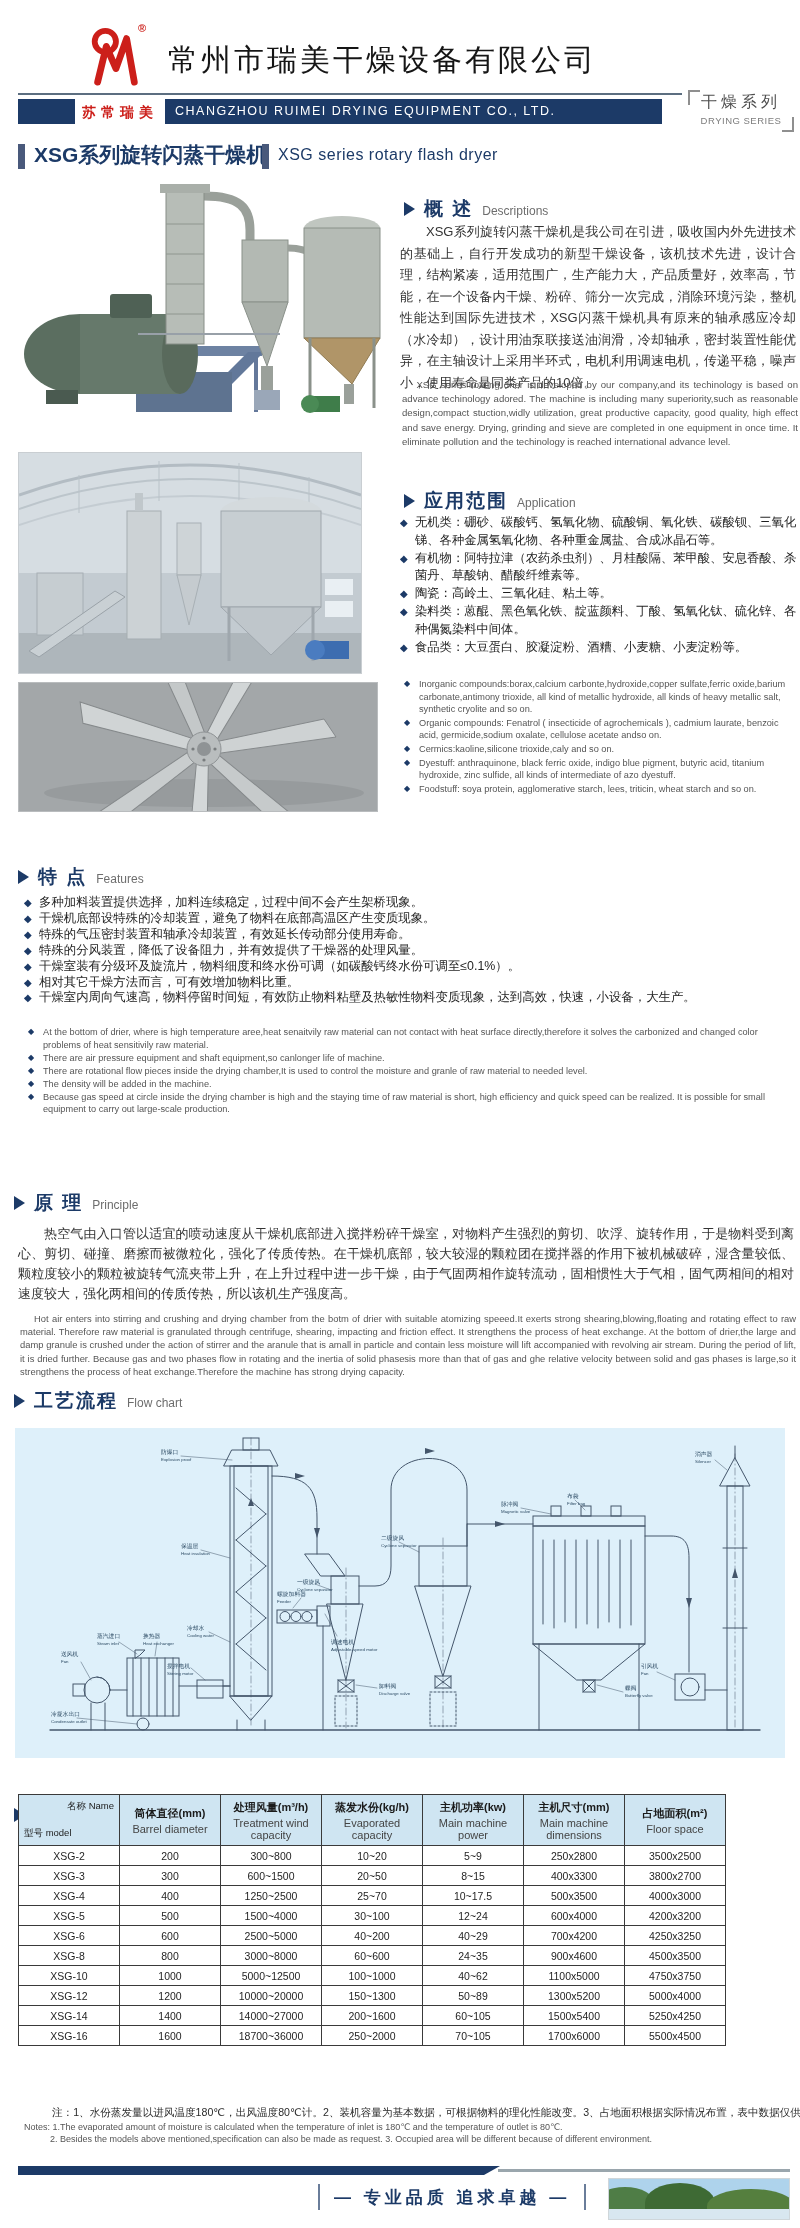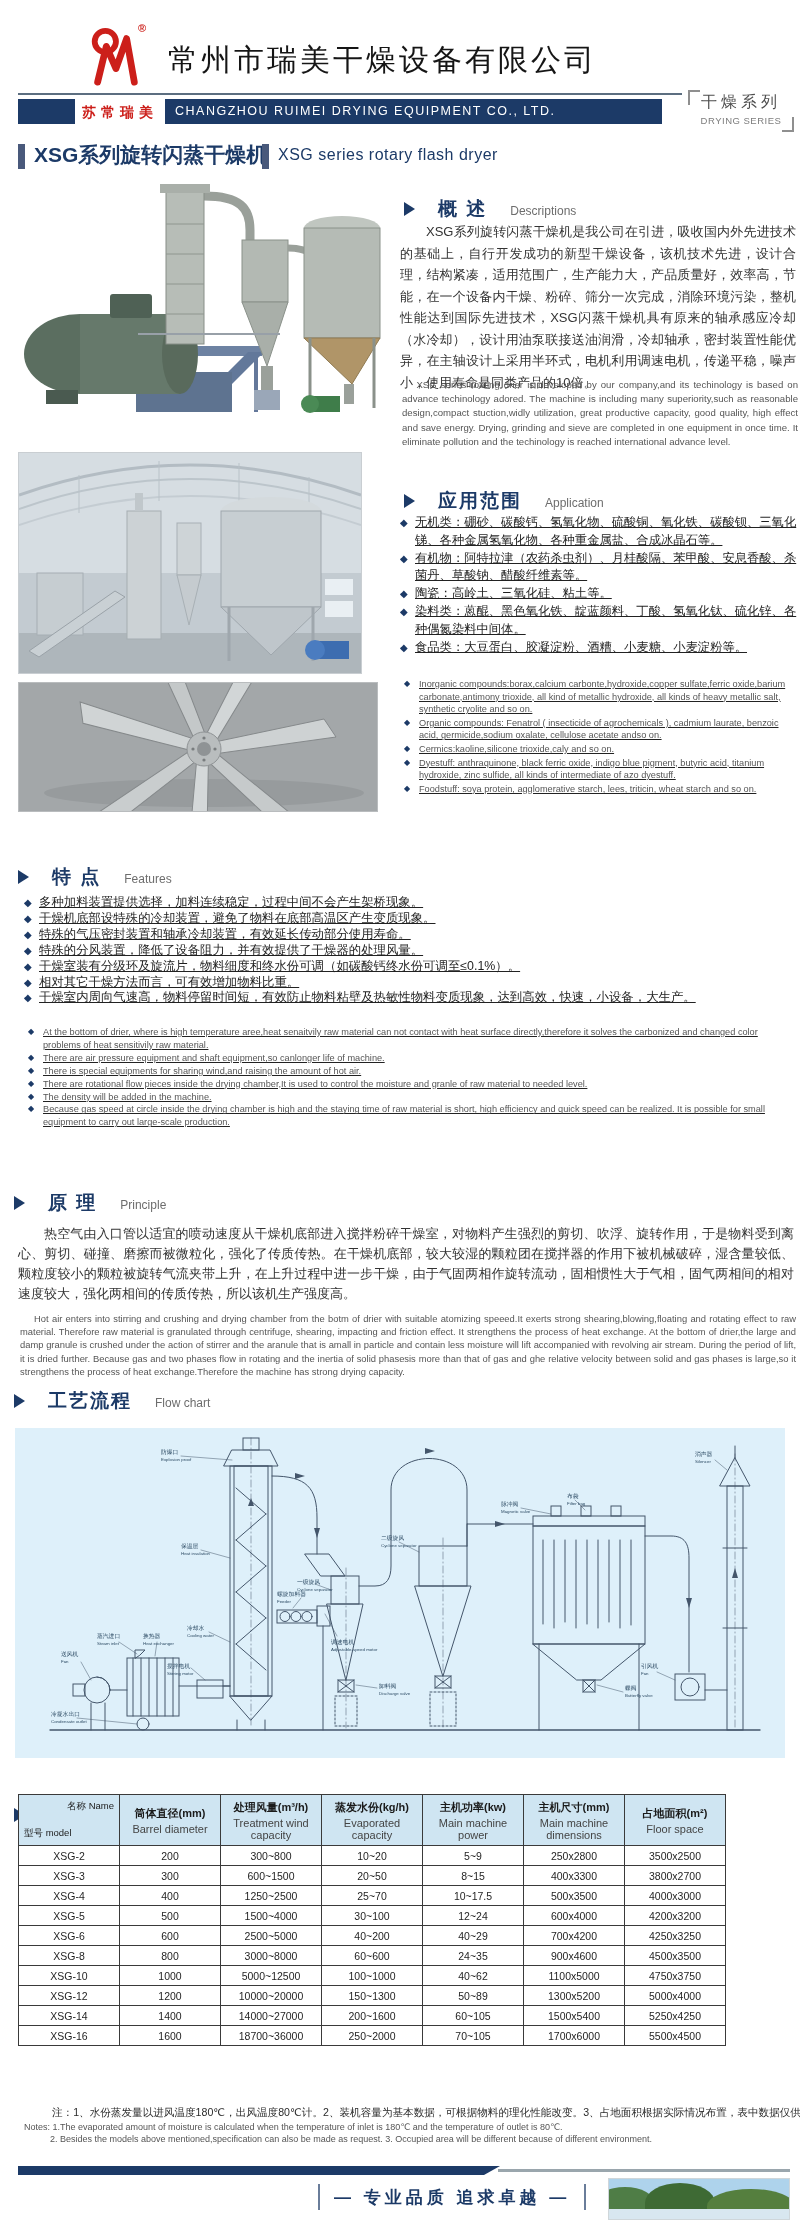--- a/index.html
+++ b/index.html
@@ -24,41 +24,41 @@
   .series-en{display:block;font-size:9.5px;color:#7d7d7d;letter-spacing:.5px;margin-top:2px;white-space:nowrap;}
 
   
   .tbar{width:7px;height:25px;background:#49597b;}
   .tbar1{left:18px;top:144px;}
   .tbar2{left:262px;top:144px;}
   .title-cn{left:34px;top:141px;font-size:21px;font-weight:bold;color:#1c3a67;white-space:nowrap;}
   .title-en{left:278px;top:146px;font-size:16px;color:#1c3a67;white-space:nowrap;letter-spacing:.5px;}
 
   
-  .sec-head{display:flex;align-items:center;gap:23px;white-space:nowrap;}
+  .sec-head{display:flex;align-items:center;gap:9px;white-space:nowrap;}
   .tri{width:0;height:0;border-left:11px solid #1c3a67;border-top:7px solid transparent;border-bottom:7px solid transparent;flex:0 0 auto;}
   .sec-cn{font-size:19px;font-weight:bold;color:#1c3a67;letter-spacing:2px;}
   .sec-en{font-size:12px;color:#6d6d6d;padding-top:4px;}
   .h-desc{left:404px;top:196px;}
   .h-app{left:404px;top:488px;}
   .h-feat{left:18px;top:864px;}
   .h-prin{left:14px;top:1190px;}
   .h-flow{left:14px;top:1388px;}
   .h-param{left:14px;top:1802px;}
 
   
   .cn-body{font-size:13px;line-height:21.5px;color:#333;text-align:justify;text-indent:2em;margin:0;}
   .en-body{font-size:9.6px;line-height:14.2px;color:#555;text-align:justify;text-indent:1.5em;margin:2px;}
   .desc-cn{left:400px;top:221px;width:396px;}
   .desc-en{left:400px;top:376px;width:396px;}
   .prin-cn{left:18px;top:1224px;width:776px;font-size:13px;line-height:20px;}
   .prin-en{left:18px;top:1310px;width:776px;font-size:9.4px;line-height:13.2px;}
 
   
-  ul.dlist{list-style:none;margin:0;padding:0;text-decoration:underline;}
+  ul.dlist{list-style:none;margin:0;padding:0;}
   ul.dlist li{position:relative;padding-left:15px;}
   ul.dlist li::before{content:"◆";position:absolute;left:0;top:0;color:#1c3a67;}
   .app-cn{left:400px;top:514px;width:398px;}
   .app-cn li{font-size:12.3px;line-height:17.8px;color:#1e1e1e;}
   .app-cn li::before{font-size:10px;}
   .app-en{left:404px;top:678px;width:392px;}
   .app-en li{font-size:9.2px;line-height:12.6px;color:#555;margin-bottom:1px;}
   .app-en li::before{font-size:8px;top:1px;}
   .feat-cn{left:24px;top:895px;width:772px;}
   .feat-cn li{font-size:12.4px;line-height:15.9px;color:#1e1e1e;}
@@ -281,21 +281,20 @@
       <li>特殊的气压密封装置和轴承冷却装置，有效延长传动部分使用寿命。</li>
       <li>特殊的分风装置，降低了设备阻力，并有效提供了干燥器的处理风量。</li>
       <li>干燥室装有分级环及旋流片，物料细度和终水份可调（如碳酸钙终水份可调至≤0.1%）。</li>
       <li>相对其它干燥方法而言，可有效增加物料比重。</li>
       <li>干燥室内周向气速高，物料停留时间短，有效防止物料粘壁及热敏性物料变质现象，达到高效，快速，小设备，大生产。</li>
     </ul>
   <ul class="abs dlist feat-en">
 
       <li>At the bottom of drier, where is high temperature aree,heat senaitvily raw material can not contact with heat surface directly,therefore it solves the carbonized and changed color problems of heat sensitivily raw material.</li>
       <li>There are air pressure equipment and shaft equipment,so canlonger life of machine.</li>
-      <li>There is special equipments for sharing wind,and raising the amount of hot air.</li>
       <li>There are rotational flow pieces inside the drying chamber,It is used to control the moisture and granle of raw material to needed level.</li>
       <li>The density will be added in the machine.</li>
       <li>Because gas speed at circle inside the drying chamber is high and the staying time of raw material is short, high efficiency and quick speed can be realized. It is possible for small equipment to carry out large-scale production.</li>
     </ul>
 
   <div class="abs sec-head h-prin">
     <span class="tri"></span>
     <span class="sec-cn">原 理</span>
     <span class="sec-en">Principle</span>
   </div>

